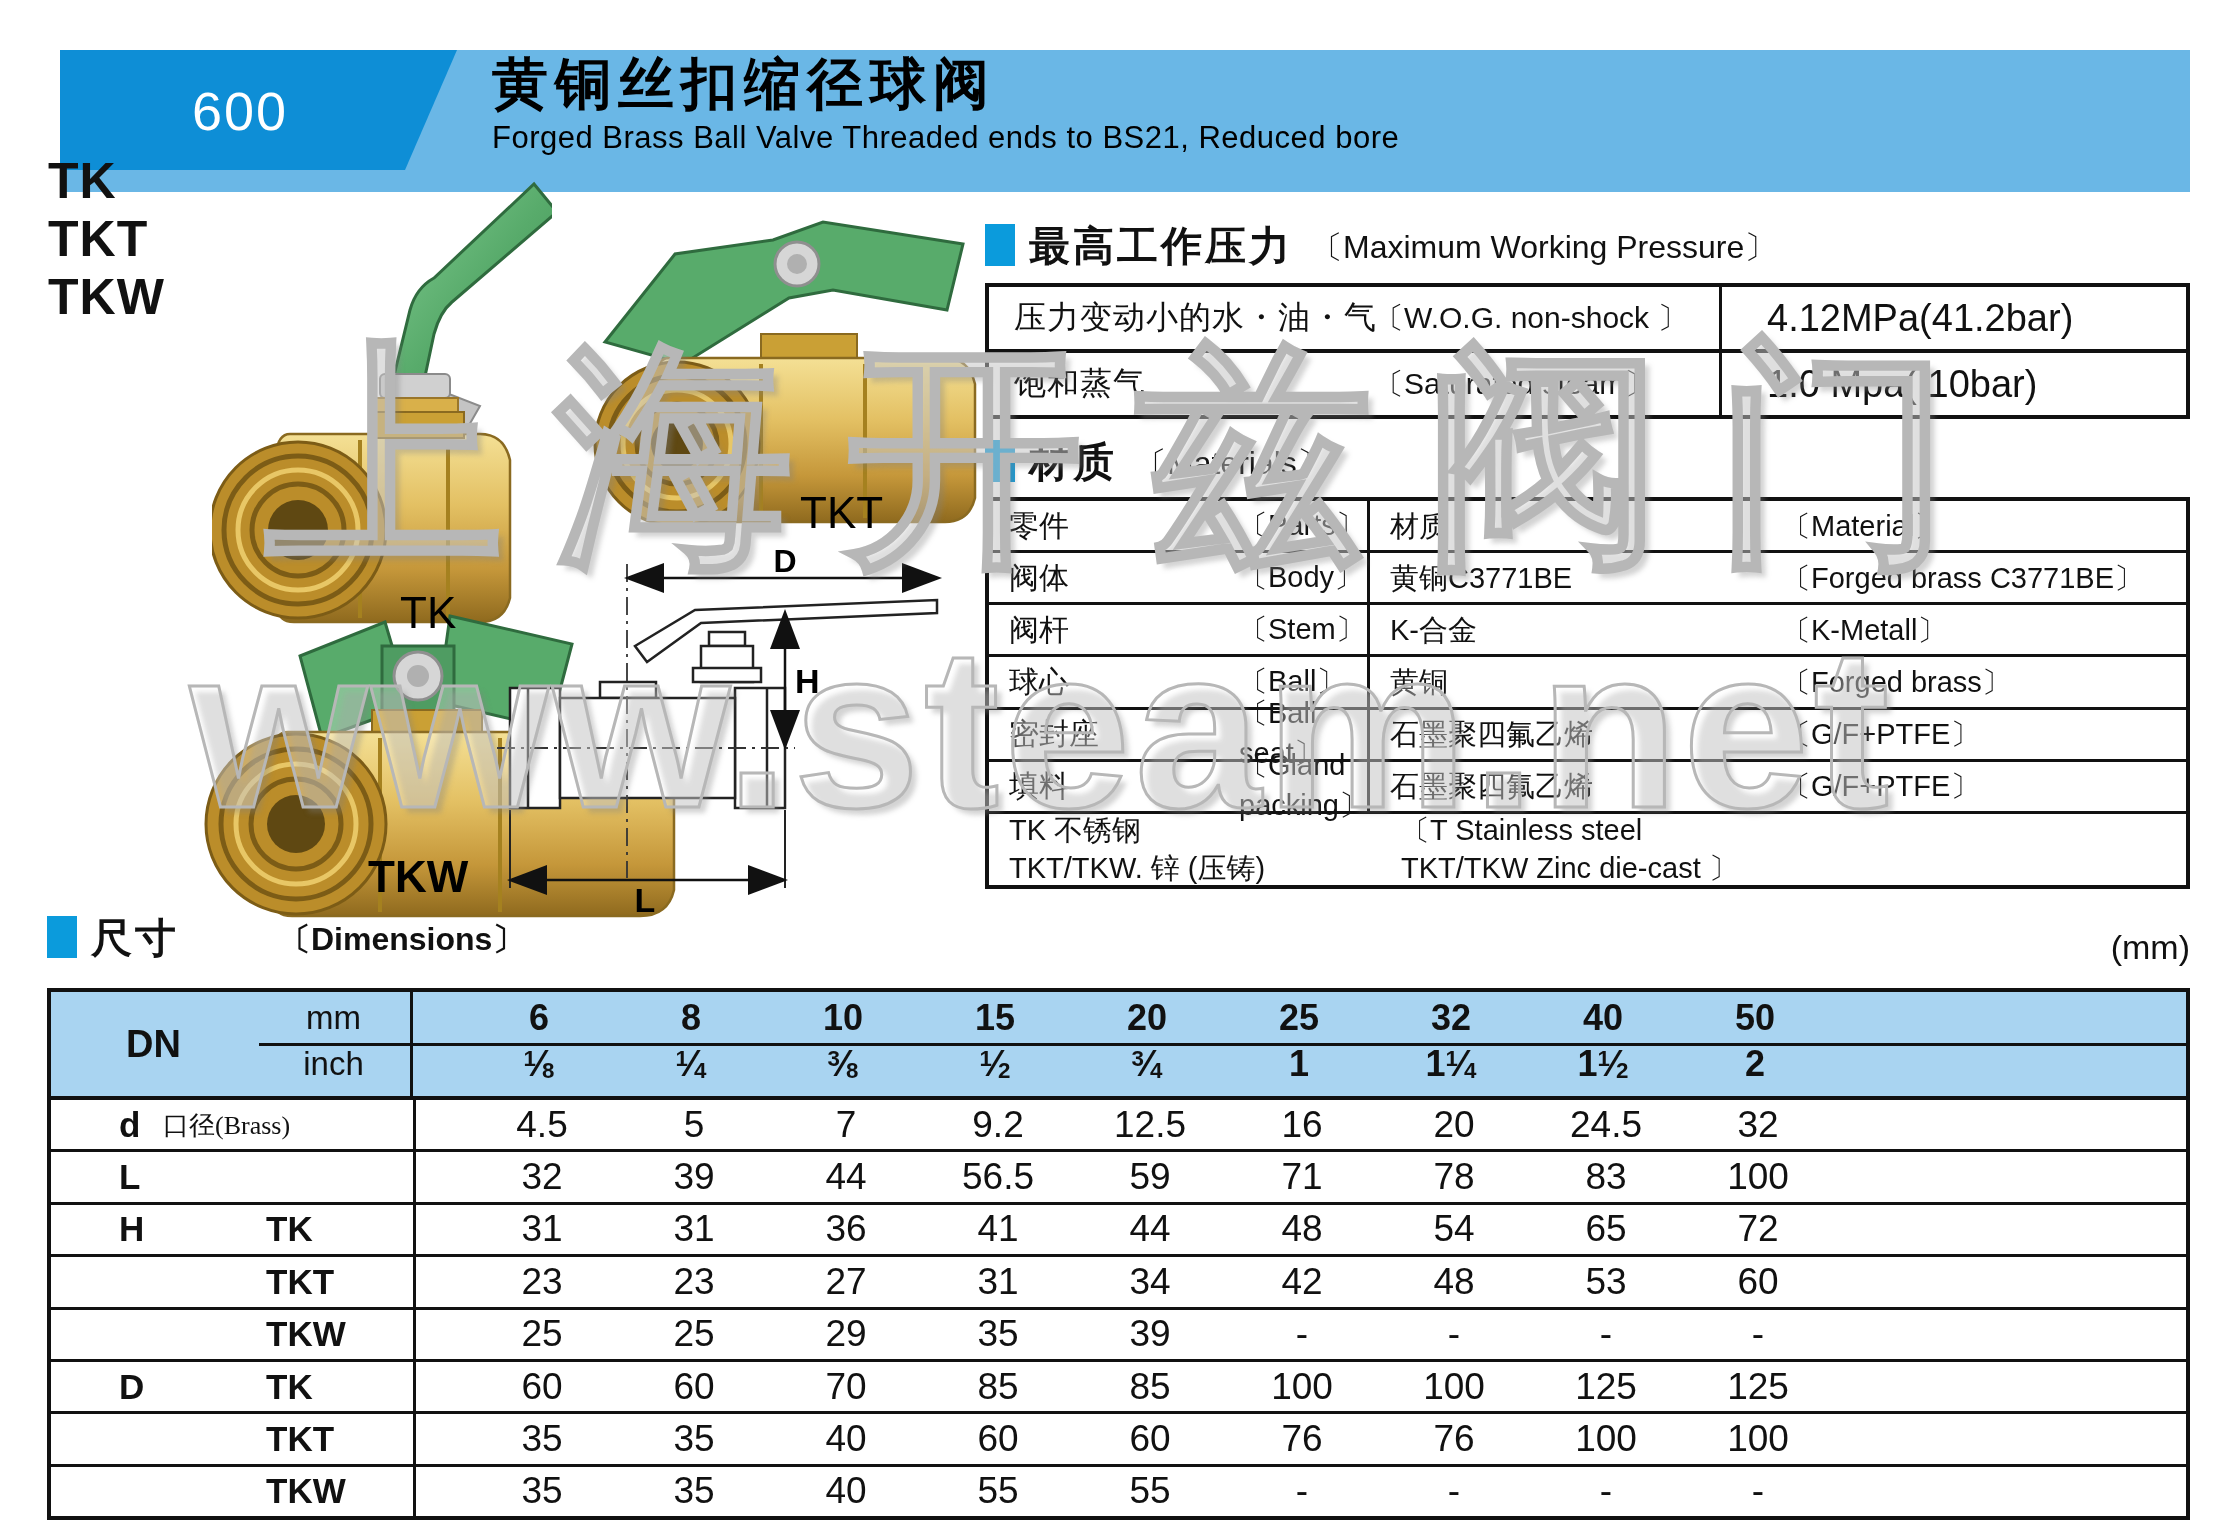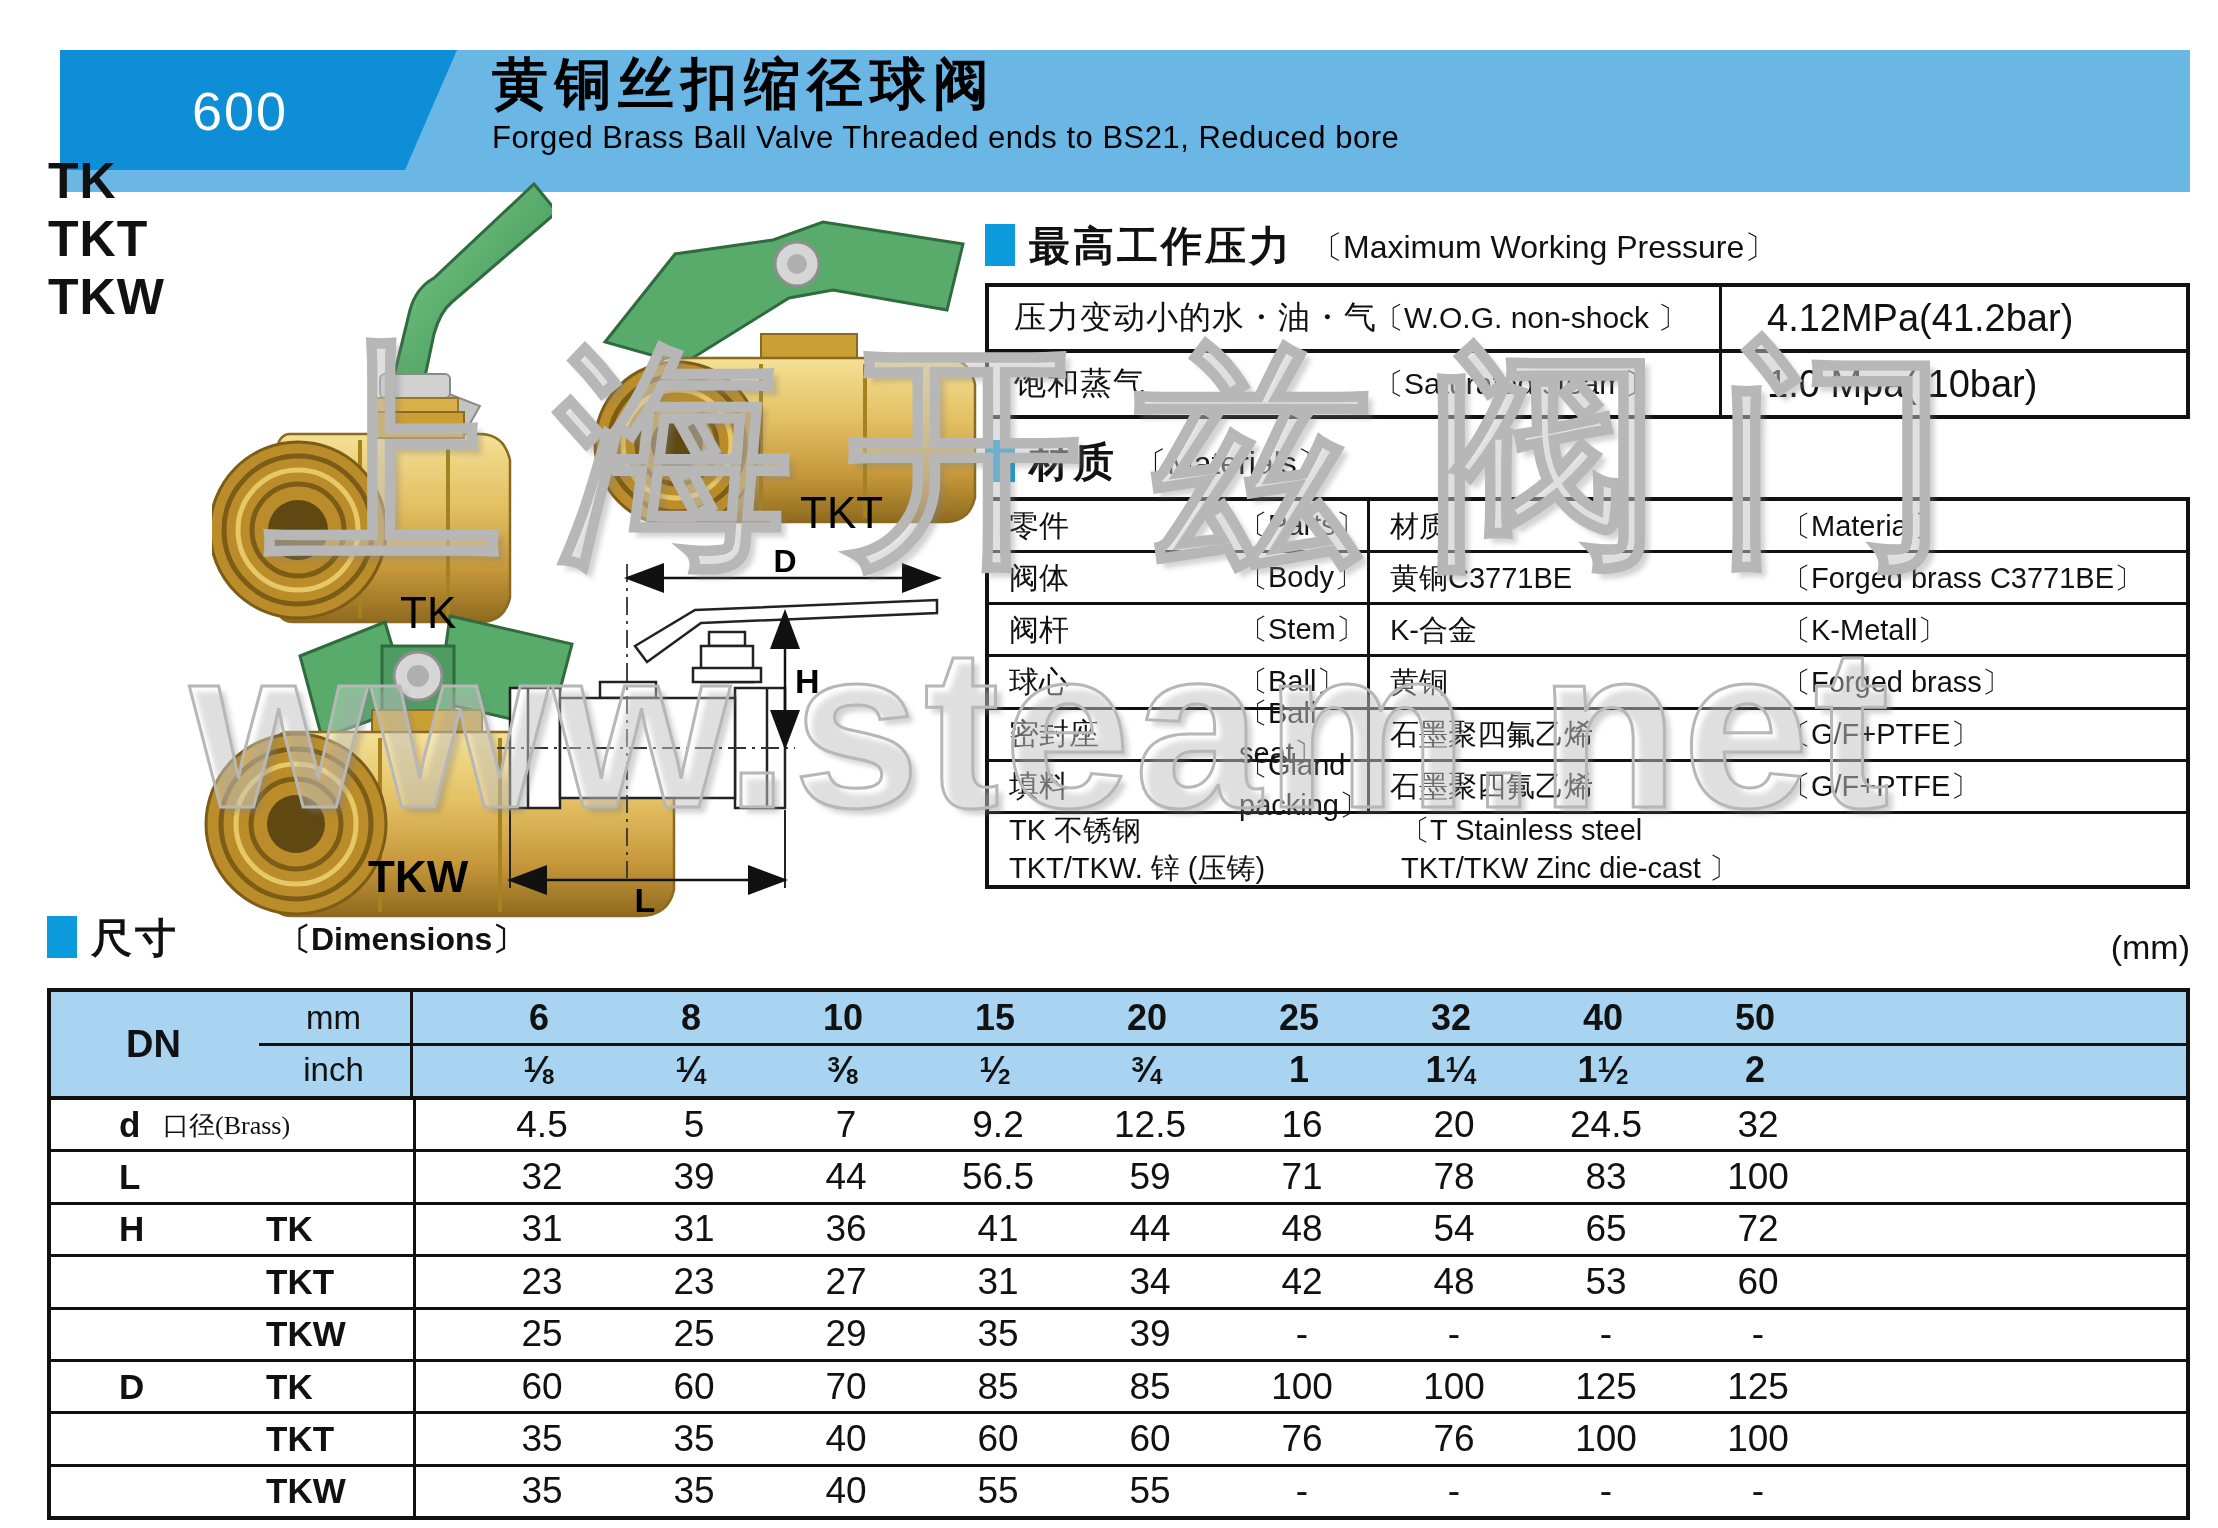--- a/index.html
+++ b/index.html
@@ -52,21 +52,21 @@
   .mt-mat-en{position:absolute;left:412px;top:50%;transform:translateY(-50%);font-size:29px;line-height:38px;}
 
   
   .unit-note{position:absolute;right:28px;top:928px;font-size:34px;}
   .dims-table{position:absolute;left:47px;top:988px;width:2143px;height:532px;
               border:4px solid #111;box-sizing:border-box;display:flex;flex-direction:column;}
   .dt-header{position:relative;height:104px;flex:none;background:#a9d4f1;border-bottom:4px solid #111;}
   .dt-dn{position:absolute;left:0;top:0;width:205px;height:100%;display:flex;align-items:center;justify-content:center;
          font-size:38px;font-weight:bold;}
   .dt-hrow{position:absolute;left:0;right:0;height:52px;}
-  .dt-hrow.r2{top:52px;padding-left:26px;}
+  .dt-hrow.r2{top:46px;padding-left:26px;}
   .dt-sub{position:absolute;left:205px;width:155px;text-align:center;font-size:33px;line-height:52px;}
   .dt-hsep{position:absolute;left:208px;right:0;top:51px;height:3px;background:#111;}
   .dt-vline{position:absolute;left:359px;top:0;bottom:0;width:3px;background:#111;}
   .dt-vals{position:absolute;left:362px;right:0;height:100%;display:flex;padding-left:50px;box-sizing:border-box;}
   .dt-vcell{width:152px;flex:none;text-align:center;font-size:36px;display:flex;align-items:center;justify-content:center;}
   .dt-hrow .dt-vcell{font-weight:bold;}
   .dt-body{flex:1;display:flex;flex-direction:column;}
   .dt-row{flex:1;position:relative;display:flex;}
   .dt-row + .dt-row{border-top:3px solid #111;}
   .dt-label{position:relative;width:362px;flex:none;border-right:3px solid #111;}

